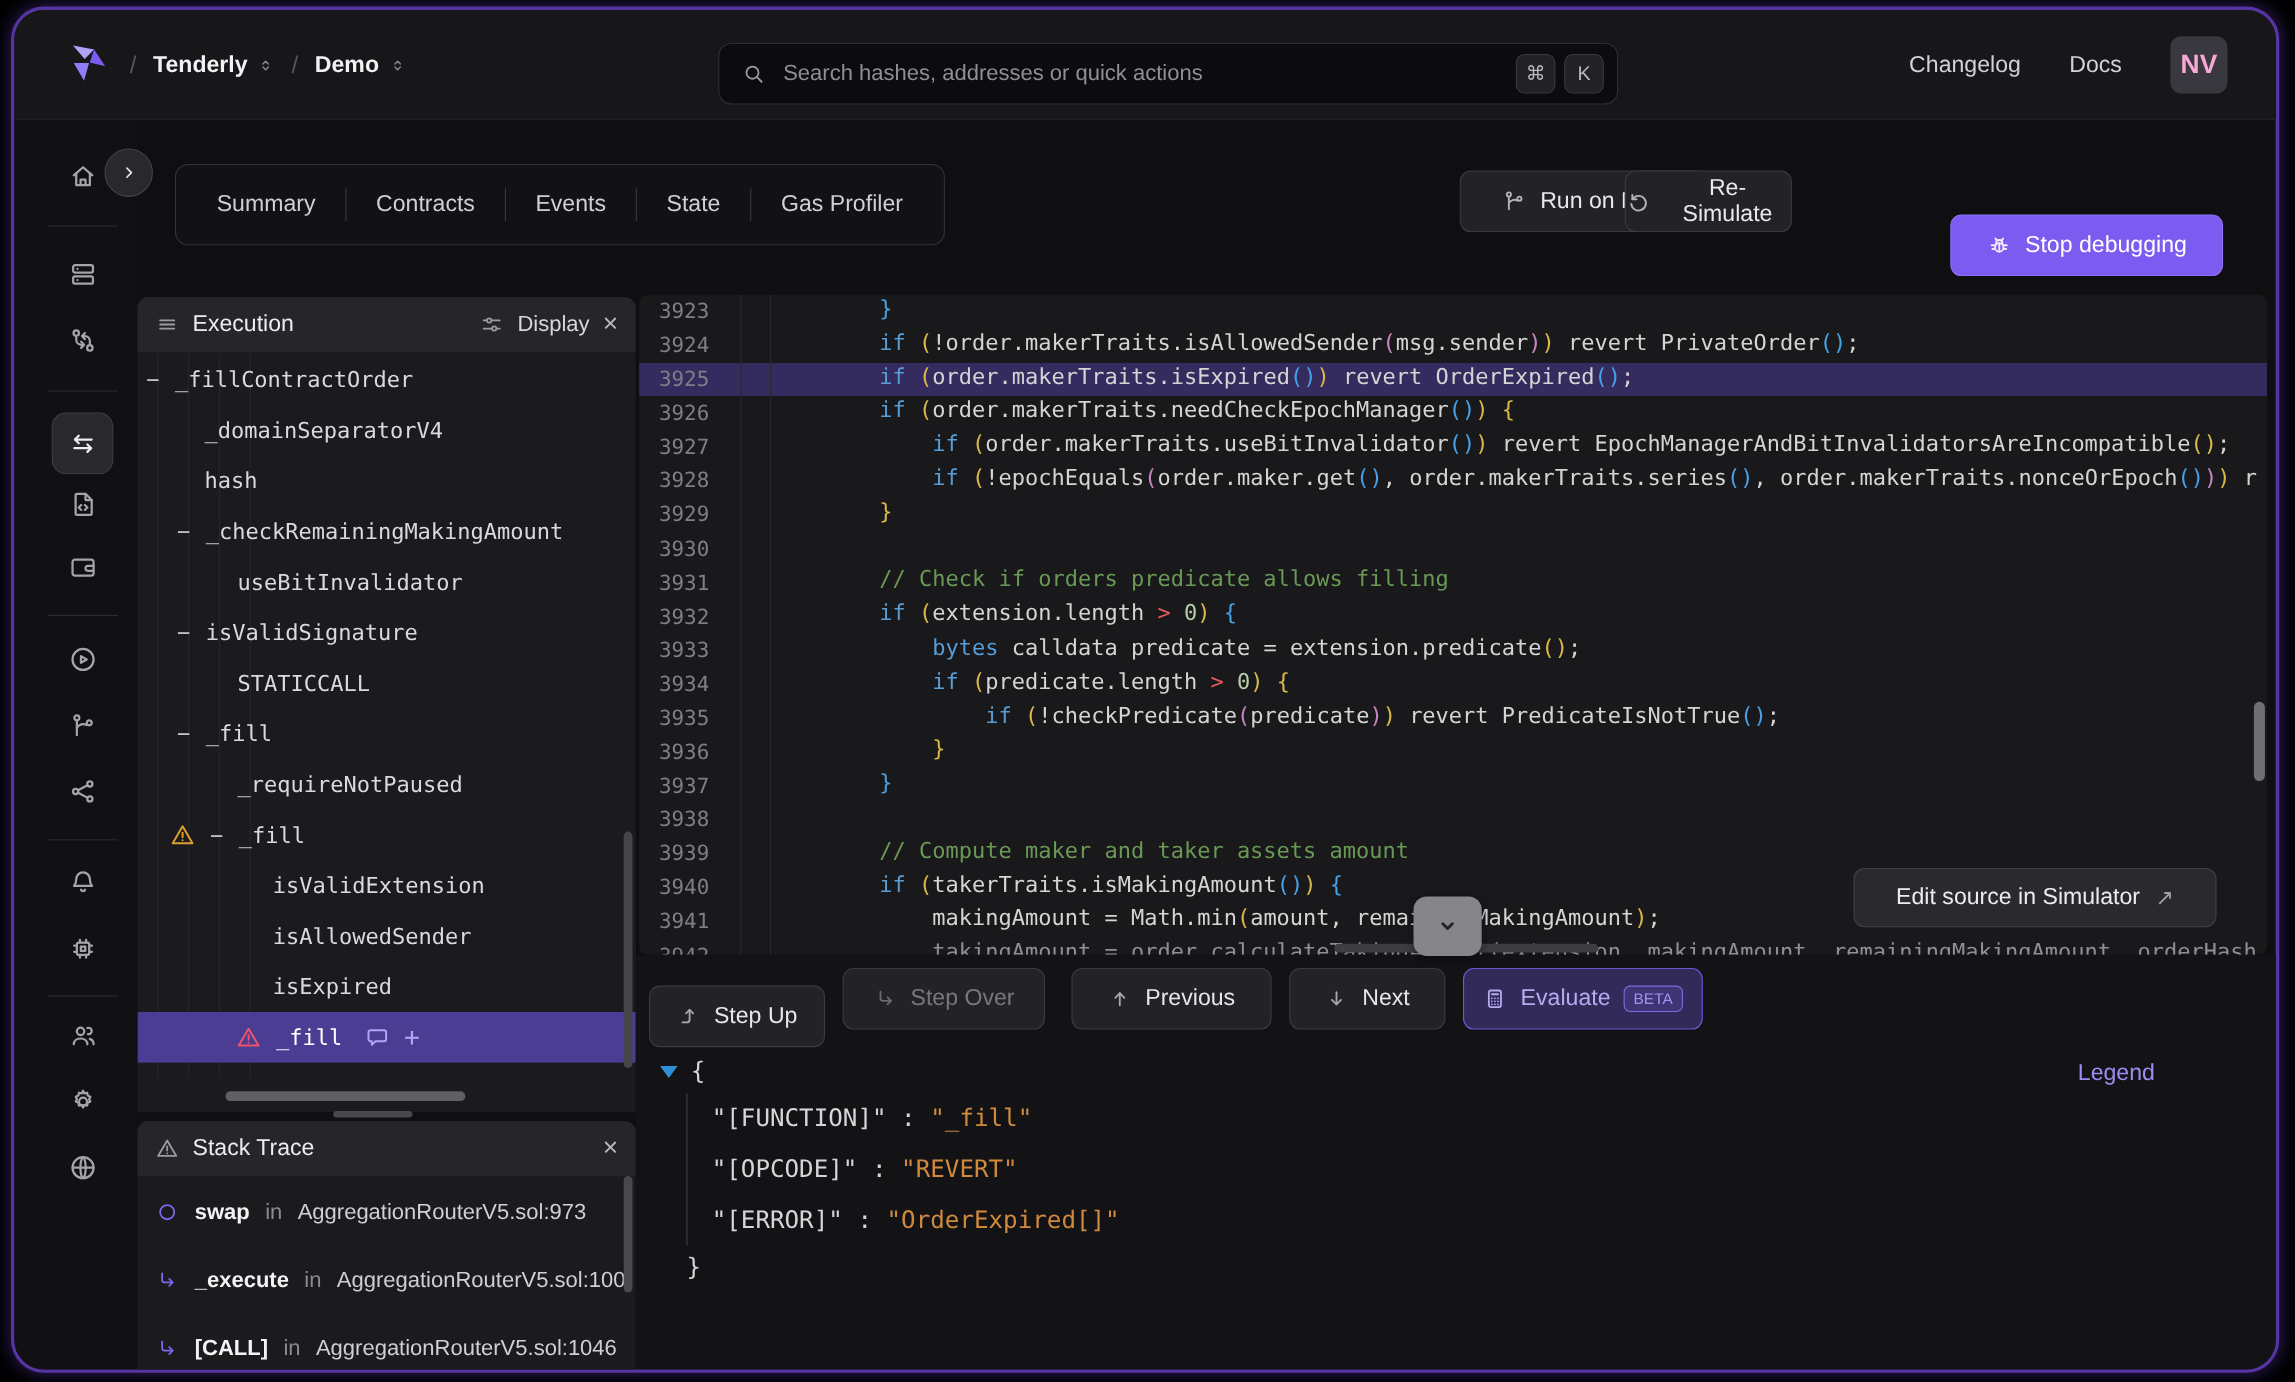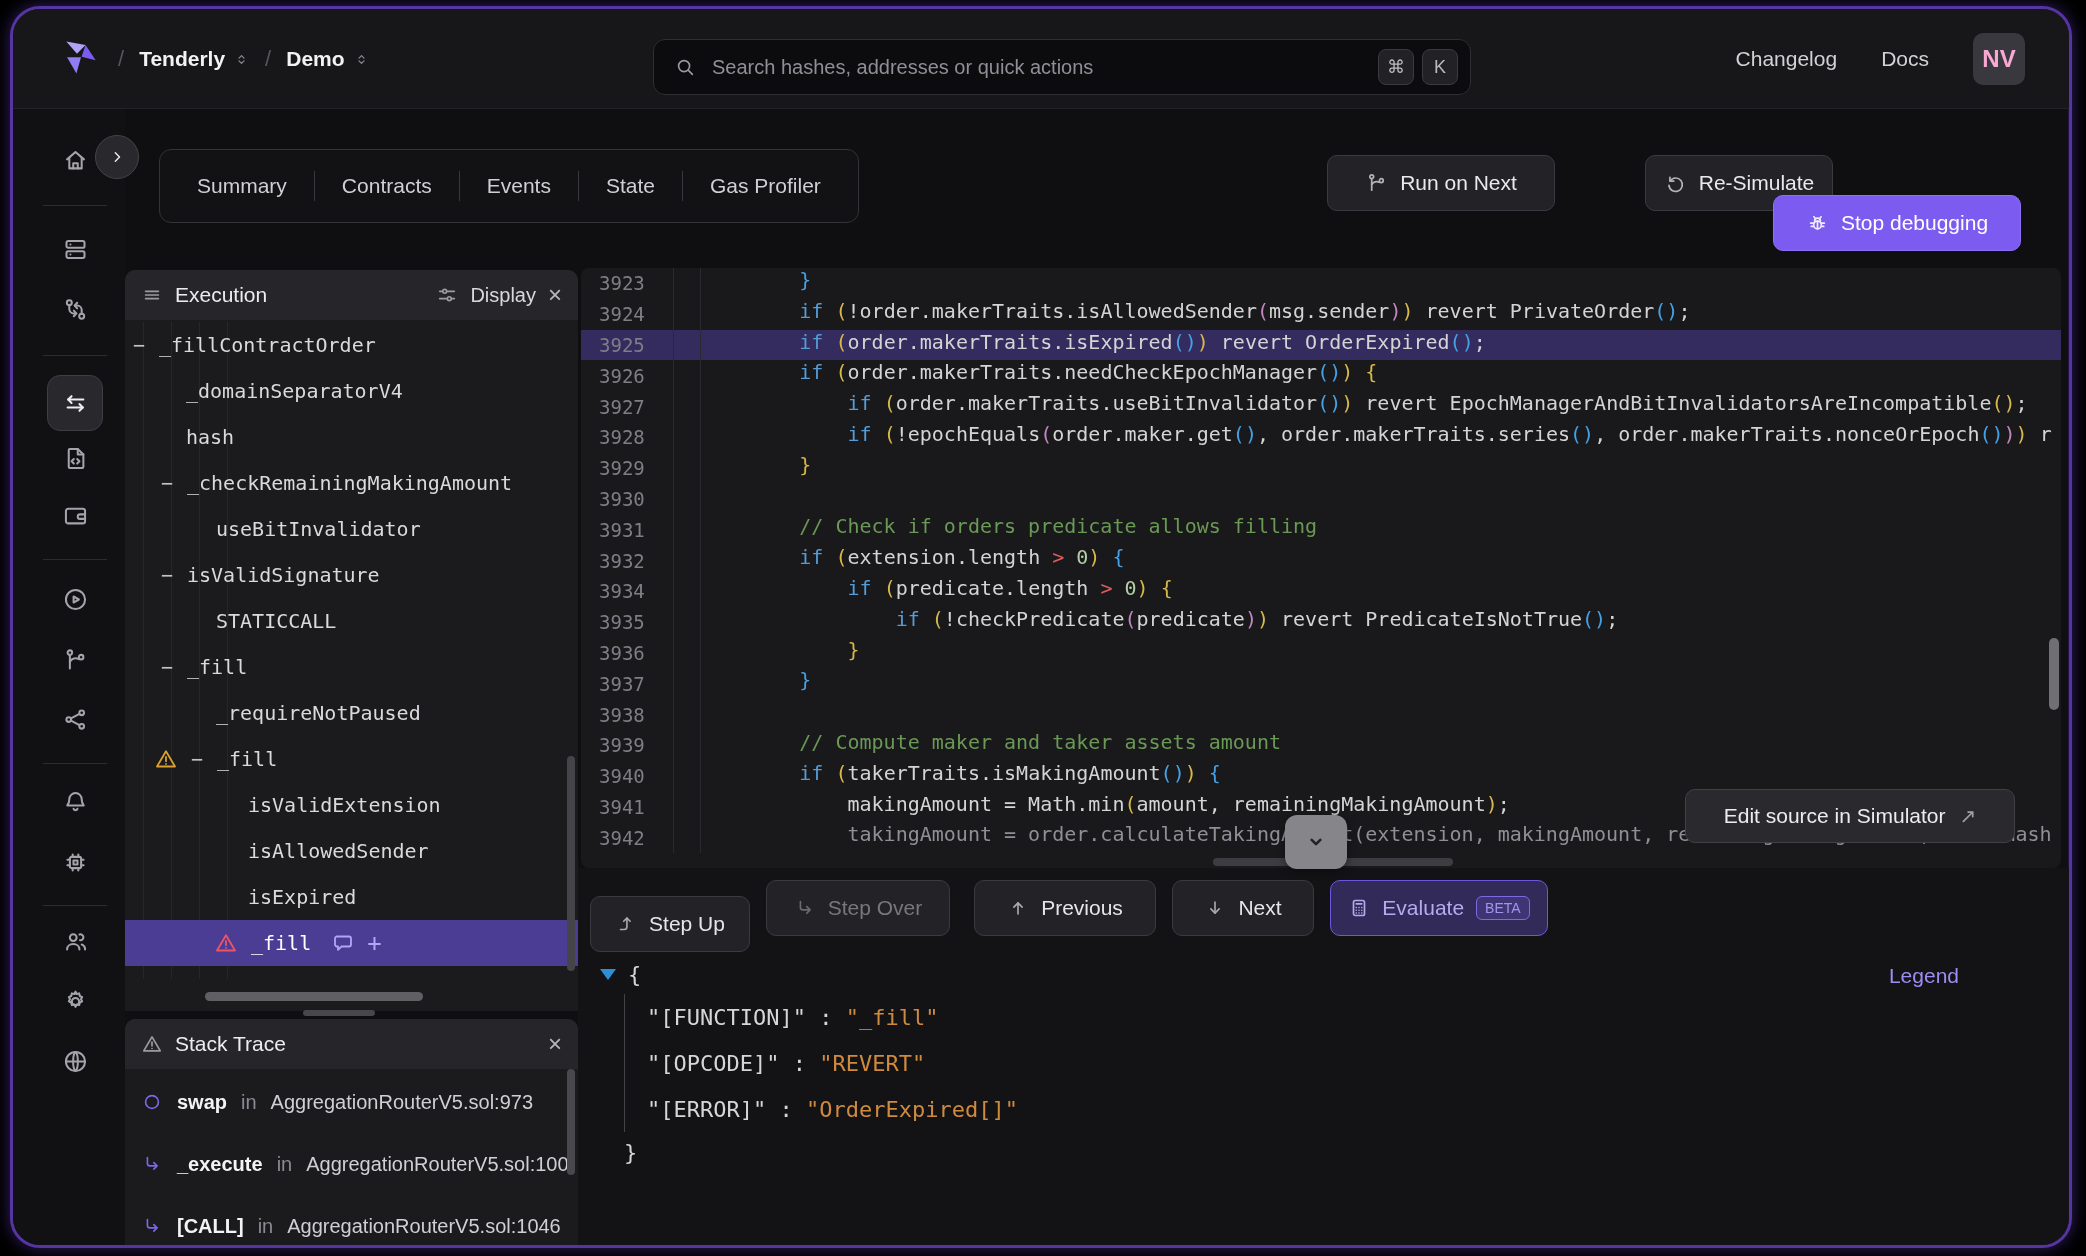--- a/index.html
+++ b/index.html
@@ -42,21 +42,21 @@
 
   
   #tabs{position:absolute;left:146px;top:140px;height:74px;border:1px solid #333338;border-radius:12px;
     display:flex;align-items:center;padding:0 10px;background:#121214;}
   .tab{color:#cfcfd4;font-size:21px;padding:0 27px;cursor:default;}
   .tab-sep{width:1px;height:30px;background:#38383e;}
   .btn{position:absolute;top:146px;height:56px;border-radius:10px;background:#232327;border:1px solid #3a3a40;
     color:#e9e9ec;font-size:21px;display:flex;align-items:center;justify-content:center;gap:12px;}
   .btn svg{width:23px;height:23px;color:#b2b2ba;}
   #btn-vnet{left:1314px;width:228px;}
-  #btn-resim{left:1632px;width:188px;}
+  #btn-resim{left:1464px;width:152px;text-align:center;}
   #btn-stop{left:1760px;width:248px;background:#7c5cf0;border-color:#8d70f4;color:#fff;margin-top:40px;}
   #btn-stop svg{color:#efeaff;}
 
   
   #exec{position:absolute;left:112px;top:261px;width:453px;height:741px;background:#1b1b1e;border-radius:10px 10px 0 0;}
   .panel-head{height:50px;background:#26262a;border-radius:10px 10px 0 0;display:flex;align-items:center;padding:0 16px;gap:12px;}
   .panel-head .ttl{color:#ececef;font-size:21px;flex:none;}
   .panel-head svg{width:22px;height:22px;color:#9c9ca4;}
   .spacer{flex:1;}
   .xclose{color:#b6b6bd;font-size:24px;line-height:1;}
@@ -456,20 +456,21 @@
       <div class="cl"><span class="ln">3923</span><span class="gut"></span><span class="ct"><span class="tk-w">        </span><span class="tk-b">}</span></span></div>
       <div class="cl"><span class="ln">3924</span><span class="gut"></span><span class="ct"><span class="tk-w">        </span><span class="tk-k">if</span><span class="tk-w"> </span><span class="tk-y">(</span><span class="tk-o">!</span><span class="tk-w">order.makerTraits.isAllowedSender</span><span class="tk-p">(</span><span class="tk-w">msg.sender</span><span class="tk-p">)</span><span class="tk-y">)</span><span class="tk-w"> revert PrivateOrder</span><span class="tk-b">()</span><span class="tk-w">;</span></span></div>
       <div class="cl hl"><span class="ln">3925</span><span class="gut"></span><span class="ct"><span class="tk-w">        </span><span class="tk-k">if</span><span class="tk-w"> </span><span class="tk-y">(</span><span class="tk-w">order.makerTraits.isExpired</span><span class="tk-b">()</span><span class="tk-y">)</span><span class="tk-w"> revert OrderExpired</span><span class="tk-b">()</span><span class="tk-w">;</span></span></div>
       <div class="cl"><span class="ln">3926</span><span class="gut"></span><span class="ct"><span class="tk-w">        </span><span class="tk-k">if</span><span class="tk-w"> </span><span class="tk-y">(</span><span class="tk-w">order.makerTraits.needCheckEpochManager</span><span class="tk-b">()</span><span class="tk-y">)</span><span class="tk-w"> </span><span class="tk-y">{</span></span></div>
       <div class="cl"><span class="ln">3927</span><span class="gut"></span><span class="ct"><span class="tk-w">            </span><span class="tk-k">if</span><span class="tk-w"> </span><span class="tk-y">(</span><span class="tk-w">order.makerTraits.useBitInvalidator</span><span class="tk-b">()</span><span class="tk-y">)</span><span class="tk-w"> revert EpochManagerAndBitInvalidatorsAreIncompatible</span><span class="tk-y">()</span><span class="tk-w">;</span></span></div>
       <div class="cl"><span class="ln">3928</span><span class="gut"></span><span class="ct"><span class="tk-w">            </span><span class="tk-k">if</span><span class="tk-w"> </span><span class="tk-y">(</span><span class="tk-o">!</span><span class="tk-w">epochEquals</span><span class="tk-p">(</span><span class="tk-w">order.maker.get</span><span class="tk-b">()</span><span class="tk-w">, order.makerTraits.series</span><span class="tk-b">()</span><span class="tk-w">, order.makerTraits.nonceOrEpoch</span><span class="tk-b">()</span><span class="tk-p">)</span><span class="tk-y">)</span><span class="tk-w"> r</span></span></div>
       <div class="cl"><span class="ln">3929</span><span class="gut"></span><span class="ct"><span class="tk-w">        </span><span class="tk-y">}</span></span></div>
       <div class="cl"><span class="ln">3930</span><span class="gut"></span><span class="ct"></span></div>
       <div class="cl"><span class="ln">3931</span><span class="gut"></span><span class="ct"><span class="tk-w">        </span><span class="tk-c">// Check if orders predicate allows filling</span></span></div>
       <div class="cl"><span class="ln">3932</span><span class="gut"></span><span class="ct"><span class="tk-w">        </span><span class="tk-k">if</span><span class="tk-w"> </span><span class="tk-y">(</span><span class="tk-w">extension.length </span><span class="tk-r">&gt;</span><span class="tk-w"> </span><span class="tk-n">0</span><span class="tk-y">)</span><span class="tk-w"> </span><span class="tk-b">{</span></span></div>
+      <div class="cl"><span class="ln">3933</span><span class="gut"></span><span class="ct"><span class="tk-w">            </span><span class="tk-k">bytes</span><span class="tk-w"> calldata predicate = extension.predicate</span><span class="tk-y">()</span><span class="tk-w">;</span></span></div>
       <div class="cl"><span class="ln">3934</span><span class="gut"></span><span class="ct"><span class="tk-w">            </span><span class="tk-k">if</span><span class="tk-w"> </span><span class="tk-y">(</span><span class="tk-w">predicate.length </span><span class="tk-r">&gt;</span><span class="tk-w"> </span><span class="tk-n">0</span><span class="tk-y">)</span><span class="tk-w"> </span><span class="tk-y">{</span></span></div>
       <div class="cl"><span class="ln">3935</span><span class="gut"></span><span class="ct"><span class="tk-w">                </span><span class="tk-k">if</span><span class="tk-w"> </span><span class="tk-y">(</span><span class="tk-o">!</span><span class="tk-w">checkPredicate</span><span class="tk-p">(</span><span class="tk-w">predicate</span><span class="tk-p">)</span><span class="tk-y">)</span><span class="tk-w"> revert PredicateIsNotTrue</span><span class="tk-b">()</span><span class="tk-w">;</span></span></div>
       <div class="cl"><span class="ln">3936</span><span class="gut"></span><span class="ct"><span class="tk-w">            </span><span class="tk-y">}</span></span></div>
       <div class="cl"><span class="ln">3937</span><span class="gut"></span><span class="ct"><span class="tk-w">        </span><span class="tk-b">}</span></span></div>
       <div class="cl"><span class="ln">3938</span><span class="gut"></span><span class="ct"></span></div>
       <div class="cl"><span class="ln">3939</span><span class="gut"></span><span class="ct"><span class="tk-w">        </span><span class="tk-c">// Compute maker and taker assets amount</span></span></div>
       <div class="cl"><span class="ln">3940</span><span class="gut"></span><span class="ct"><span class="tk-w">        </span><span class="tk-k">if</span><span class="tk-w"> </span><span class="tk-y">(</span><span class="tk-w">takerTraits.isMakingAmount</span><span class="tk-b">()</span><span class="tk-y">)</span><span class="tk-w"> </span><span class="tk-b">{</span></span></div>
       <div class="cl"><span class="ln">3941</span><span class="gut"></span><span class="ct"><span class="tk-w">            makingAmount = Math.min</span><span class="tk-y">(</span><span class="tk-w">amount, remainingMakingAmount</span><span class="tk-y">)</span><span class="tk-w">;</span></span></div>
       <div class="cl"><span class="ln">3942</span><span class="gut"></span><span class="ct"><span class="tk-dim">            takingAmount = order.calculateTakingAmount(extension, makingAmount, remainingMakingAmount, orderHash</span></span></div>
     </div>

